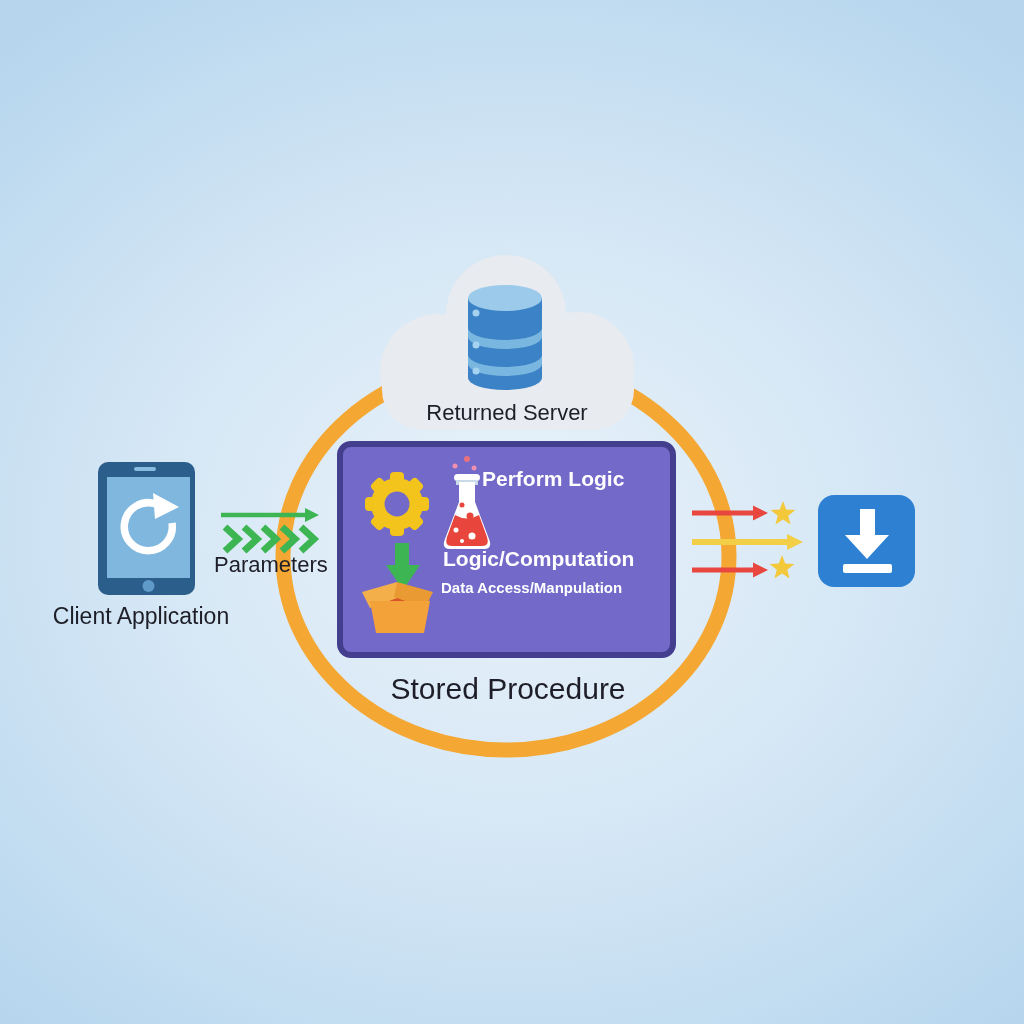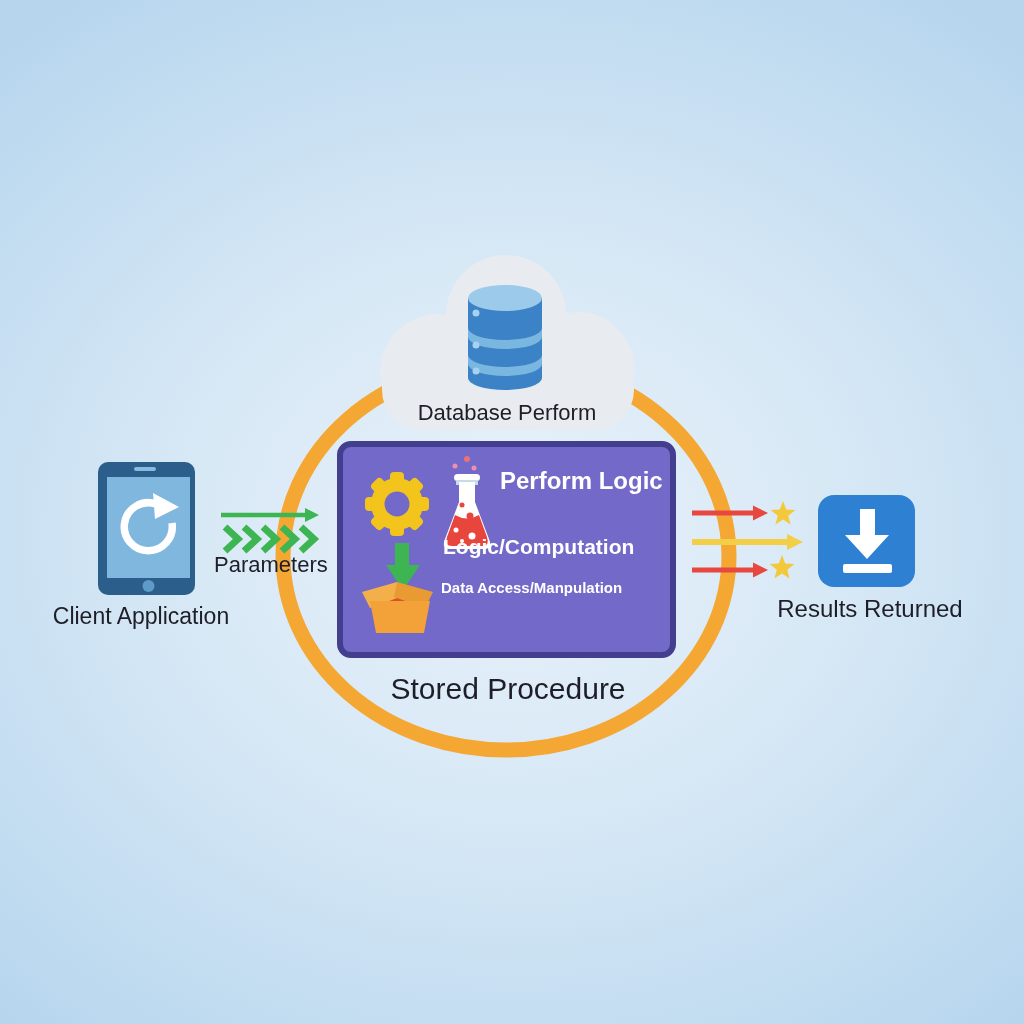--- a/index.html
+++ b/index.html
@@ -14,22 +14,22 @@
   .sp-label{left:358px;top:672px;width:300px;font-size:30px;}
   .client-label{left:36px;top:603px;width:210px;font-size:23px;}
   .params-label{left:214px;top:552px;width:110px;font-size:22px;}
   .results-label{left:770px;top:595px;width:200px;font-size:24px;}
   .sp-box{
     position:absolute;z-index:2;left:337px;top:441px;width:327px;height:205px;
     background:#7269c8;border:6px solid #443e8e;border-radius:14px;
   }
   .box-icons{position:absolute;left:0;top:0;width:327px;height:205px;}
   .sp-box .t{position:absolute;color:#ffffff;font-weight:600;white-space:nowrap;}
-  .t-perform{left:157px;top:20px;font-size:24px;text-align:center;}
-  .t-logic{left:100px;top:88px;font-size:21px;}
+  .t-perform{left:139px;top:20px;font-size:21px;text-align:center;}
+  .t-logic{left:100px;top:100px;font-size:21px;}
   .t-access{left:98px;top:132px;font-size:15px;}
 </style>
 </head>
 <body>
 
 <div class="stage">
 
   <svg class="layer" viewBox="0 0 1024 1024" aria-hidden="true">
 
     <ellipse cx="506" cy="556" rx="223" ry="194" fill="none" stroke="#f4a733" stroke-width="15"></ellipse>
@@ -138,19 +138,18 @@
         <polygon points="397,582 362,592 370,608 400,597" fill="#f3b04a"></polygon>
         <polygon points="397,582 433,592 425,608 394,597" fill="#e99a33"></polygon>
         <polygon points="370,601 430,601 424,633 376,633" fill="#f2a238"></polygon>
       </g>
     </svg>
     <span class="t t-perform">Perform Logic</span>
     <span class="t t-logic">Logic/Computation</span>
     <span class="t t-access">Data Access/Manpulation</span>
   </div>
 
-  <div class="label db-label">Database Perform</div>
+  <div class="label db-label">Returned Server</div>
   <div class="label client-label">Client Application</div>
   <div class="label sp-label">Stored Procedure</div>
   <div class="label params-label">Parameters</div>
-  <div class="label results-label">Results Returned</div>
 
 </div>
 
 </body></html>

